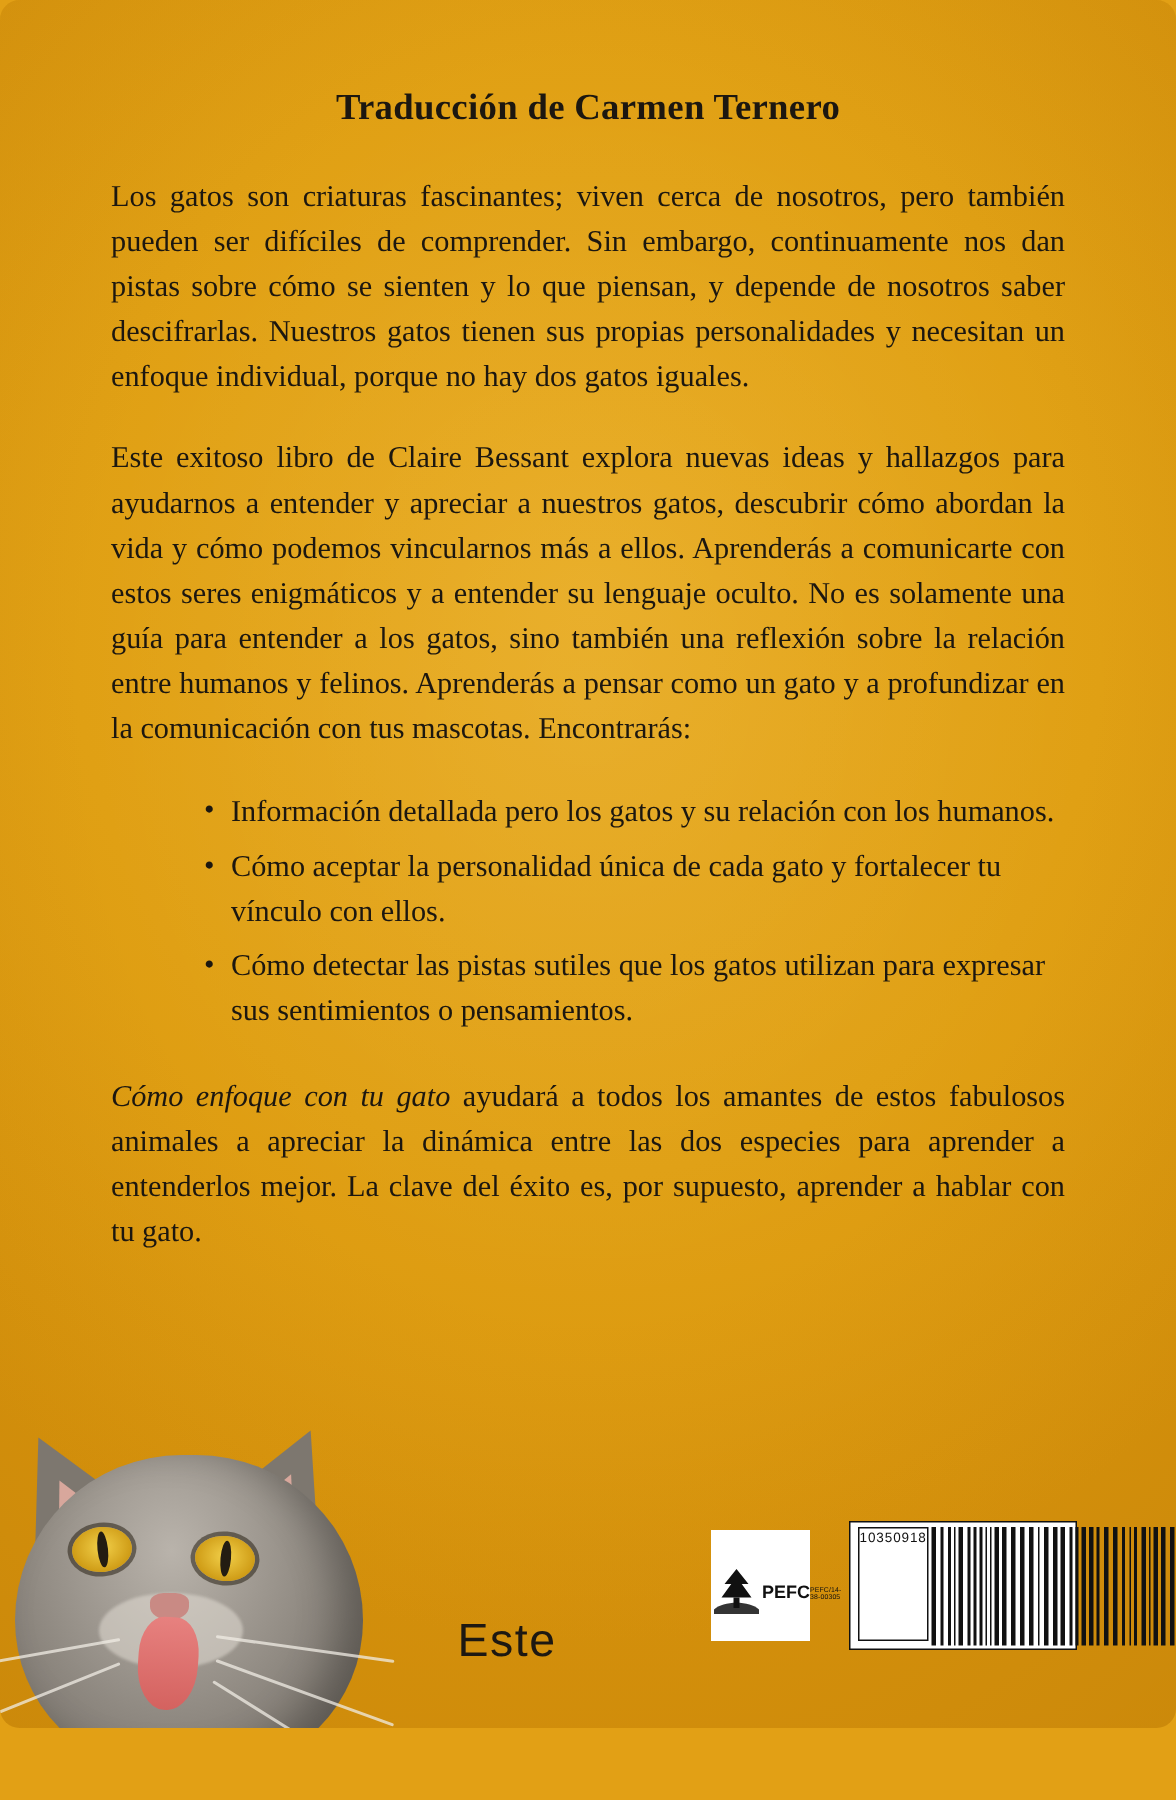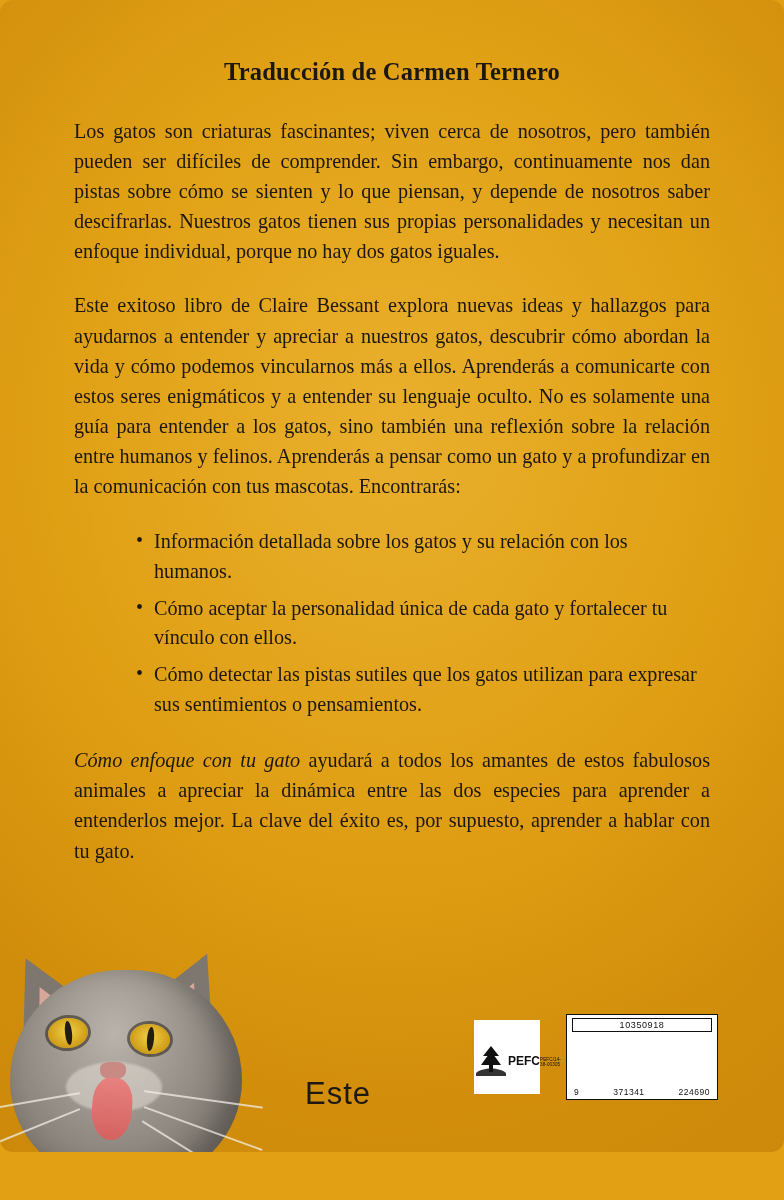--- a/index.html
+++ b/index.html
@@ -226,21 +226,21 @@
     position: absolute;
     left: 566px;
     bottom: 52px;
     width: 152px;
     height: 86px;
     background: #fff;
     border: 1px solid #111;
     box-sizing: border-box;
     padding: 3px 5px 2px 5px;
     display: flex;
-    flex-direction: column;
+    flex-direction: row;
   }
   .barcode-top {
     font-family: "Liberation Sans", sans-serif;
     font-size: 9px;
     color: #111;
     text-align: center;
     border: 1px solid #111;
     padding: 1px 0 1px 0;
     letter-spacing: 0.6px;
     margin-bottom: 3px;
@@ -272,21 +272,21 @@
 <div class="cover">
   <div class="vignette"></div>
 
   <div class="content">
     <h1 class="heading">Traducción de Carmen Ternero</h1>
 
     <p class="body">Los gatos son criaturas fascinantes; viven cerca de nosotros, pero también pueden ser difíciles de comprender. Sin embargo, continuamente nos dan pistas sobre cómo se sienten y lo que piensan, y depende de nosotros saber descifrarlas. Nuestros gatos tienen sus propias personalidades y necesitan un enfoque individual, porque no hay dos gatos iguales.</p>
     <p class="body">Este exitoso libro de Claire Bessant explora nuevas ideas y hallazgos para ayudarnos a entender y apreciar a nuestros gatos, descubrir cómo abordan la vida y cómo podemos vincularnos más a ellos. Aprenderás a comunicarte con estos seres enigmáticos y a entender su lenguaje oculto. No es solamente una guía para entender a los gatos, sino también una reflexión sobre la relación entre humanos y felinos. Aprenderás a pensar como un gato y a profundizar en la comunicación con tus mascotas. Encontrarás:</p>
 
     <ul class="bullets">
-      <li>Información detallada sobre los gatos y su relación con los humanos.</li>
+      <li>Información detallada pero los gatos y su relación con los humanos.</li>
       <li>Cómo aceptar la personalidad única de cada gato y fortalecer tu vínculo con ellos.</li>
       <li>Cómo detectar las pistas sutiles que los gatos utilizan para expresar sus sentimientos o pensamientos.</li>
     </ul>
 
     <p class="body"><span class="italic">Cómo enfoque con tu gato</span><span> ayudará a todos los amantes de estos fabulosos animales a apreciar la dinámica entre las dos especies para aprender a entenderlos mejor. La clave del éxito es, por supuesto, aprender a hablar con tu gato.</span></p>
   </div>
 
   <div class="bottom">
 
     <div class="cat">

